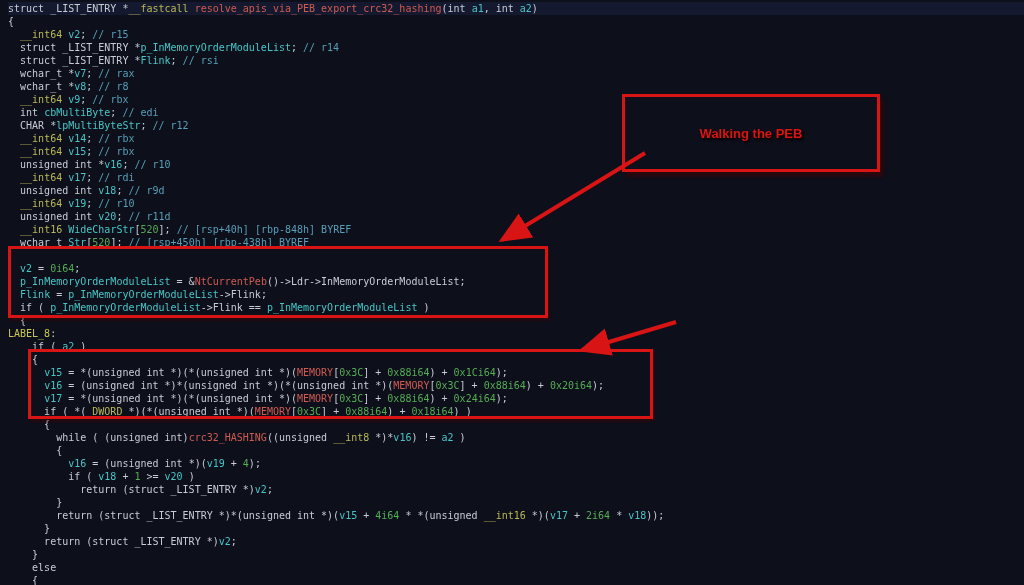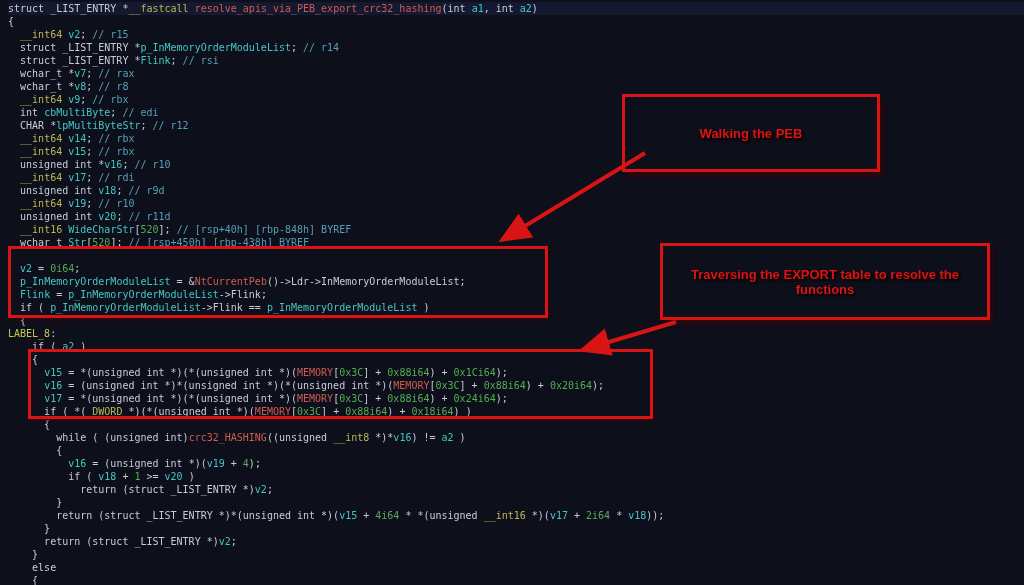--- a/index.html
+++ b/index.html
@@ -66,23 +66,20 @@
 <div class="screen">
 
   <div class="code"><div class="code-line"><span class="t-pl">struct _LIST_ENTRY *</span><span class="t-ty">__fastcall</span><span class="t-pl"> </span><span class="t-fn">resolve_apis_via_PEB_export_crc32_hashing</span><span class="t-pl">(int </span><span class="t-var">a1</span><span class="t-pl">, int </span><span class="t-var">a2</span><span class="t-pl">)</span></div><div class="code-line"><span class="t-pl">{</span></div><div class="code-line"><span class="t-pl">  </span><span class="t-ty">__int64</span><span class="t-pl"> </span><span class="t-var">v2</span><span class="t-pl">; </span><span class="t-cmt">// r15</span></div><div class="code-line"><span class="t-pl">  struct _LIST_ENTRY *</span><span class="t-var">p_InMemoryOrderModuleList</span><span class="t-pl">; </span><span class="t-cmt">// r14</span></div><div class="code-line"><span class="t-pl">  struct _LIST_ENTRY *</span><span class="t-var">Flink</span><span class="t-pl">; </span><span class="t-cmt">// rsi</span></div><div class="code-line"><span class="t-pl">  wchar_t *</span><span class="t-var">v7</span><span class="t-pl">; </span><span class="t-cmt">// rax</span></div><div class="code-line"><span class="t-pl">  wchar_t *</span><span class="t-var">v8</span><span class="t-pl">; </span><span class="t-cmt">// r8</span></div><div class="code-line"><span class="t-pl">  </span><span class="t-ty">__int64</span><span class="t-pl"> </span><span class="t-var">v9</span><span class="t-pl">; </span><span class="t-cmt">// rbx</span></div><div class="code-line"><span class="t-pl">  int </span><span class="t-var">cbMultiByte</span><span class="t-pl">; </span><span class="t-cmt">// edi</span></div><div class="code-line"><span class="t-pl">  CHAR *</span><span class="t-var">lpMultiByteStr</span><span class="t-pl">; </span><span class="t-cmt">// r12</span></div><div class="code-line"><span class="t-pl">  </span><span class="t-ty">__int64</span><span class="t-pl"> </span><span class="t-var">v14</span><span class="t-pl">; </span><span class="t-cmt">// rbx</span></div><div class="code-line"><span class="t-pl">  </span><span class="t-ty">__int64</span><span class="t-pl"> </span><span class="t-var">v15</span><span class="t-pl">; </span><span class="t-cmt">// rbx</span></div><div class="code-line"><span class="t-pl">  unsigned int *</span><span class="t-var">v16</span><span class="t-pl">; </span><span class="t-cmt">// r10</span></div><div class="code-line"><span class="t-pl">  </span><span class="t-ty">__int64</span><span class="t-pl"> </span><span class="t-var">v17</span><span class="t-pl">; </span><span class="t-cmt">// rdi</span></div><div class="code-line"><span class="t-pl">  unsigned int </span><span class="t-var">v18</span><span class="t-pl">; </span><span class="t-cmt">// r9d</span></div><div class="code-line"><span class="t-pl">  </span><span class="t-ty">__int64</span><span class="t-pl"> </span><span class="t-var">v19</span><span class="t-pl">; </span><span class="t-cmt">// r10</span></div><div class="code-line"><span class="t-pl">  unsigned int </span><span class="t-var">v20</span><span class="t-pl">; </span><span class="t-cmt">// r11d</span></div><div class="code-line"><span class="t-pl">  </span><span class="t-ty">__int16</span><span class="t-pl"> </span><span class="t-var">WideCharStr</span><span class="t-pl">[</span><span class="t-num">520</span><span class="t-pl">]; </span><span class="t-cmt">// [rsp+40h] [rbp-848h] BYREF</span></div><div class="code-line"><span class="t-pl">  wchar_t </span><span class="t-var">Str</span><span class="t-pl">[</span><span class="t-num">520</span><span class="t-pl">]; </span><span class="t-cmt">// [rsp+450h] [rbp-438h] BYREF</span></div><div class="code-line">&nbsp;</div><div class="code-line"><span class="t-pl">  </span><span class="t-var">v2</span><span class="t-pl"> = </span><span class="t-num">0i64</span><span class="t-pl">;</span></div><div class="code-line"><span class="t-pl">  </span><span class="t-var">p_InMemoryOrderModuleList</span><span class="t-pl"> = &amp;</span><span class="t-fn">NtCurrentPeb</span><span class="t-pl">()-&gt;Ldr-&gt;InMemoryOrderModuleList;</span></div><div class="code-line"><span class="t-pl">  </span><span class="t-var">Flink</span><span class="t-pl"> = </span><span class="t-var">p_InMemoryOrderModuleList</span><span class="t-pl">-&gt;Flink;</span></div><div class="code-line"><span class="t-pl">  if ( </span><span class="t-var">p_InMemoryOrderModuleList</span><span class="t-pl">-&gt;Flink == </span><span class="t-var">p_InMemoryOrderModuleList</span><span class="t-pl"> )</span></div><div class="code-line"><span class="t-pl">  {</span></div><div class="code-line"><span class="t-lbl">LABEL_8</span><span class="t-pl">:</span></div><div class="code-line"><span class="t-pl">    if ( </span><span class="t-var">a2</span><span class="t-pl"> )</span></div><div class="code-line"><span class="t-pl">    {</span></div><div class="code-line"><span class="t-pl">      </span><span class="t-var">v15</span><span class="t-pl"> = *(unsigned int *)(*(unsigned int *)(</span><span class="t-fn">MEMORY</span><span class="t-pl">[</span><span class="t-num">0x3C</span><span class="t-pl">] + </span><span class="t-num">0x88i64</span><span class="t-pl">) + </span><span class="t-num">0x1Ci64</span><span class="t-pl">);</span></div><div class="code-line"><span class="t-pl">      </span><span class="t-var">v16</span><span class="t-pl"> = (unsigned int *)*(unsigned int *)(*(unsigned int *)(</span><span class="t-fn">MEMORY</span><span class="t-pl">[</span><span class="t-num">0x3C</span><span class="t-pl">] + </span><span class="t-num">0x88i64</span><span class="t-pl">) + </span><span class="t-num">0x20i64</span><span class="t-pl">);</span></div><div class="code-line"><span class="t-pl">      </span><span class="t-var">v17</span><span class="t-pl"> = *(unsigned int *)(*(unsigned int *)(</span><span class="t-fn">MEMORY</span><span class="t-pl">[</span><span class="t-num">0x3C</span><span class="t-pl">] + </span><span class="t-num">0x88i64</span><span class="t-pl">) + </span><span class="t-num">0x24i64</span><span class="t-pl">);</span></div><div class="code-line"><span class="t-pl">      if ( *(</span><span class="t-ty">_DWORD</span><span class="t-pl"> *)(*(unsigned int *)(</span><span class="t-fn">MEMORY</span><span class="t-pl">[</span><span class="t-num">0x3C</span><span class="t-pl">] + </span><span class="t-num">0x88i64</span><span class="t-pl">) + </span><span class="t-num">0x18i64</span><span class="t-pl">) )</span></div><div class="code-line"><span class="t-pl">      {</span></div><div class="code-line"><span class="t-pl">        while ( (unsigned int)</span><span class="t-fn">crc32_HASHING</span><span class="t-pl">((unsigned </span><span class="t-ty">__int8</span><span class="t-pl"> *)*</span><span class="t-var">v16</span><span class="t-pl">) != </span><span class="t-var">a2</span><span class="t-pl"> )</span></div><div class="code-line"><span class="t-pl">        {</span></div><div class="code-line"><span class="t-pl">          </span><span class="t-var">v16</span><span class="t-pl"> = (unsigned int *)(</span><span class="t-var">v19</span><span class="t-pl"> + </span><span class="t-num">4</span><span class="t-pl">);</span></div><div class="code-line"><span class="t-pl">          if ( </span><span class="t-var">v18</span><span class="t-pl"> + </span><span class="t-num">1</span><span class="t-pl"> &gt;= </span><span class="t-var">v20</span><span class="t-pl"> )</span></div><div class="code-line"><span class="t-pl">            return (struct _LIST_ENTRY *)</span><span class="t-var">v2</span><span class="t-pl">;</span></div><div class="code-line"><span class="t-pl">        }</span></div><div class="code-line"><span class="t-pl">        return (struct _LIST_ENTRY *)*(unsigned int *)(</span><span class="t-var">v15</span><span class="t-pl"> + </span><span class="t-num">4i64</span><span class="t-pl"> * *(unsigned </span><span class="t-ty">__int16</span><span class="t-pl"> *)(</span><span class="t-var">v17</span><span class="t-pl"> + </span><span class="t-num">2i64</span><span class="t-pl"> * </span><span class="t-var">v18</span><span class="t-pl">));</span></div><div class="code-line"><span class="t-pl">      }</span></div><div class="code-line"><span class="t-pl">      return (struct _LIST_ENTRY *)</span><span class="t-var">v2</span><span class="t-pl">;</span></div><div class="code-line"><span class="t-pl">    }</span></div><div class="code-line"><span class="t-pl">    else</span></div><div class="code-line"><span class="t-pl">    {</span></div></div>
 
   <div class="anno-box anno-outline" id="boxB"></div>
   <div class="anno-box anno-outline" id="boxD"></div>
 
   <div class="anno-box anno-label" id="boxA">
     <span>Walking the PEB</span>
   </div>
-  <div class="anno-box anno-label" id="boxC">
-    <span>Traversing the EXPORT table to resolve the functions</span>
-  </div>
 
   <svg class="arrows" viewBox="0 0 1024 585" xmlns="http://www.w3.org/2000/svg">
     <defs>
       <marker id="ah" markerWidth="9" markerHeight="8" refX="7" refY="3.5" orient="auto">
         <polygon class="arrowhead" points="0 0, 8 3.5, 0 7"></polygon>
       </marker>
     </defs>
     <line class="arrow" x1="645" y1="153" x2="502" y2="240" marker-end="url(#ah)"></line>
     <line class="arrow" x1="676" y1="322" x2="582" y2="350" marker-end="url(#ah)"></line>
   </svg>

